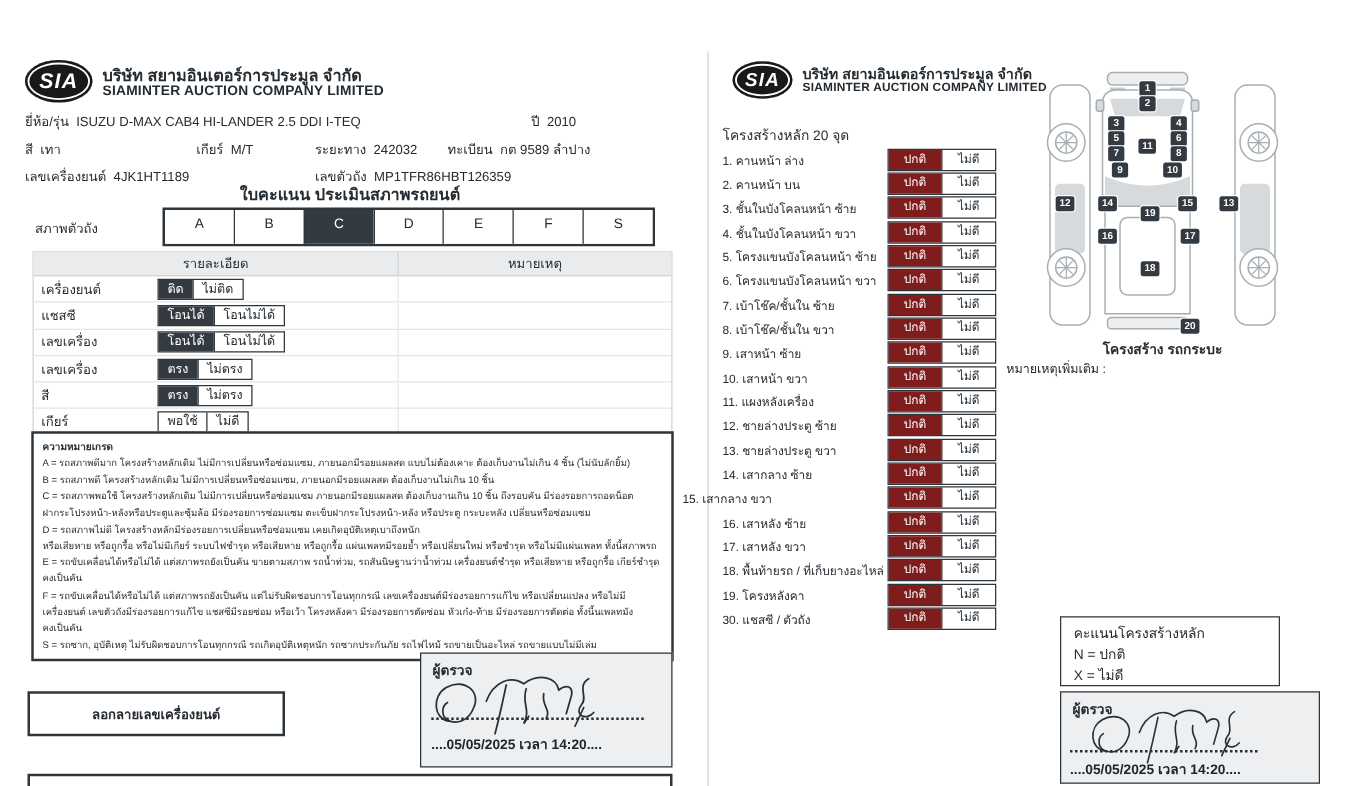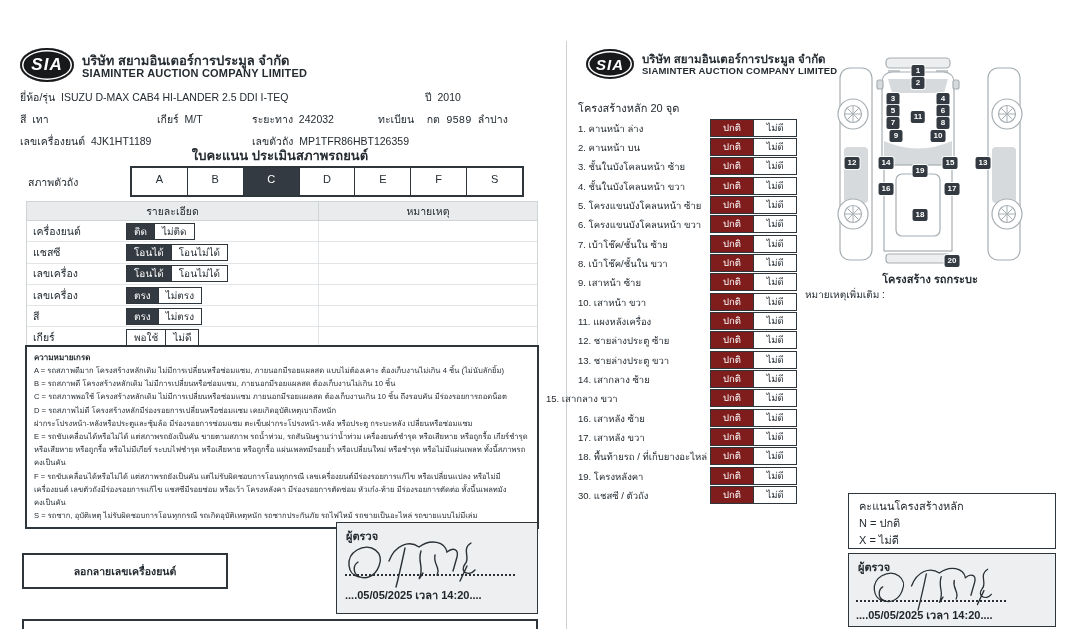--- a/index.html
+++ b/index.html
@@ -65,21 +65,21 @@
 
   .section-title{position:absolute;font-size:11px;white-space:nowrap;}
 
   
   .diagram{position:absolute;left:836px;top:12px;width:188px;height:222px;}
   .diagram svg{position:absolute;left:0;top:0;}
   .badge{position:absolute;transform:translate(-50%,-50%);background:#333a41;color:#fff;font-size:8px;font-weight:bold;
          line-height:10px;padding:1px 3px;border-radius:2px;min-width:7px;text-align:center;box-shadow:0 0 0 1px rgba(255,255,255,.85);}
   .diagram-caption{position:absolute;left:836px;top:229px;width:188px;text-align:center;font-size:11px;font-weight:bold;}
 
-  .score-box{position:absolute;left:848px;top:452px;width:208px;height:56px;border:1.5px solid #2e353b;box-sizing:border-box;background:#fff;}
+  .score-box{position:absolute;left:848px;top:452px;width:176px;height:56px;border:1.5px solid #2e353b;box-sizing:border-box;background:#fff;}
   .score-box div{position:absolute;left:10px;font-size:11px;white-space:nowrap;}
   .footer-line{position:absolute;font-size:10px;white-space:nowrap;}
 </style>
 </head>
 <body>
 
 <div class="canvas">
   <div class="page-divider"></div>
 
   <div class="logo" style="left:20px;top:7px;width:54px;height:34px;">
@@ -101,21 +101,21 @@
     <span>เทา</span>
   </div>
   <div class="fld" style="left:157px;top:70px;">
     <span>เกียร์</span>&nbsp;
     <span>M/T</span>
   </div>
   <div class="fld" style="left:252px;top:70px;">
     <span>ระยะทาง</span>&nbsp;
     <span>242032</span>
   </div>
-  <div class="fld" style="left:378px;top:70px;font-family:Liberation Mono, monospace;">
+  <div class="fld" style="left:358px;top:70px;">
     <span>ทะเบียน</span>&nbsp;
     <span>กต 9589 ลำปาง</span>
   </div>
   <div class="fld" style="left:20px;top:92px;">
     <span>เลขเครื่องยนต์</span>&nbsp;
     <span>4JK1HT1189</span>
   </div>
   <div class="fld" style="left:252px;top:92px;">
     <span>เลขตัวถัง</span>&nbsp;
     <span>MP1TFR86HBT126359</span>
@@ -202,24 +202,24 @@
         </div>
       </div>
   </div>
 
   <div class="gm-box">
     <div class="gm-title">ความหมายเกรด</div>
     <div id="grade-meanings-lines">
         <div class="gm-line">A = รถสภาพดีมาก โครงสร้างหลักเดิม ไม่มีการเปลี่ยนหรือซ่อมแซม, ภายนอกมีรอยแผลสด แบบไม่ต้องเคาะ ต้องเก็บงานไม่เกิน 4 ชิ้น (ไม่นับลักยิ้ม)</div>
         <div class="gm-line">B = รถสภาพดี โครงสร้างหลักเดิม ไม่มีการเปลี่ยนหรือซ่อมแซม, ภายนอกมีรอยแผลสด ต้องเก็บงานไม่เกิน 10 ชิ้น</div>
         <div class="gm-line">C = รถสภาพพอใช้ โครงสร้างหลักเดิม ไม่มีการเปลี่ยนหรือซ่อมแซม ภายนอกมีรอยแผลสด ต้องเก็บงานเกิน 10 ชิ้น ถึงรอบคัน มีร่องรอยการถอดน็อต</div>
+        <div class="gm-line">ฝากระโปรงหน้า-หลังหรือประตูและซุ้มล้อ มีร่องรอยการซ่อมแซม ตะเข็บฝากระโปรงหน้า-หลัง หรือประตู กระบะหลัง เปลี่ยนหรือซ่อมแซม</div>
         <div class="gm-line">D = รถสภาพไม่ดี โครงสร้างหลักมีร่องรอยการเปลี่ยนหรือซ่อมแซม เคยเกิดอุบัติเหตุเบาถึงหนัก</div>
-        <div class="gm-line">ฝากระโปรงหน้า-หลังหรือประตูและซุ้มล้อ มีร่องรอยการซ่อมแซม ตะเข็บฝากระโปรงหน้า-หลัง หรือประตู กระบะหลัง เปลี่ยนหรือซ่อมแซม</div>
+        <div class="gm-line">หรือเสียหาย หรือถูกรื้อ หรือไม่มีเกียร์ ระบบไฟชำรุด หรือเสียหาย หรือถูกรื้อ แผ่นเพลทมีรอยย้ำ หรือเปลี่ยนใหม่ หรือชำรุด หรือไม่มีแผ่นเพลท ทั้งนี้สภาพรถ</div>
         <div class="gm-line">E = รถขับเคลื่อนได้หรือไม่ได้ แต่สภาพรถยังเป็นคัน ขายตามสภาพ รถน้ำท่วม, รถสันนิษฐานว่าน้ำท่วม เครื่องยนต์ชำรุด หรือเสียหาย หรือถูกรื้อ เกียร์ชำรุด</div>
-        <div class="gm-line">หรือเสียหาย หรือถูกรื้อ หรือไม่มีเกียร์ ระบบไฟชำรุด หรือเสียหาย หรือถูกรื้อ แผ่นเพลทมีรอยย้ำ หรือเปลี่ยนใหม่ หรือชำรุด หรือไม่มีแผ่นเพลท ทั้งนี้สภาพรถ</div>
         <div class="gm-line">คงเป็นคัน</div>
         <div class="gm-line">F = รถขับเคลื่อนได้หรือไม่ได้ แต่สภาพรถยังเป็นคัน แต่ไม่รับผิดชอบการโอนทุกกรณี เลขเครื่องยนต์มีร่องรอยการแก้ไข หรือเปลี่ยนแปลง หรือไม่มี</div>
         <div class="gm-line">เครื่องยนต์ เลขตัวถังมีร่องรอยการแก้ไข แชสซีมีรอยซ่อม หรือเว้า โครงหลังคา มีร่องรอยการตัดซ่อม หัวเก๋ง-ท้าย มีร่องรอยการตัดต่อ ทั้งนี้นเพลทมัง</div>
         <div class="gm-line">คงเป็นคัน</div>
         <div class="gm-line">S = รถซาก, อุบัติเหตุ ไม่รับผิดชอบการโอนทุกกรณี รถเกิดอุบัติเหตุหนัก รถซากประกันภัย รถไฟไหม้ รถขายเป็นอะไหล่ รถขายแบบไม่มีเล่ม</div>
       </div>
   </div>
 
   <div class="trace-box" style="left:22px;top:512px;width:206px;height:36px;">
     <div>ลอกลายเลขเครื่องยนต์</div>

